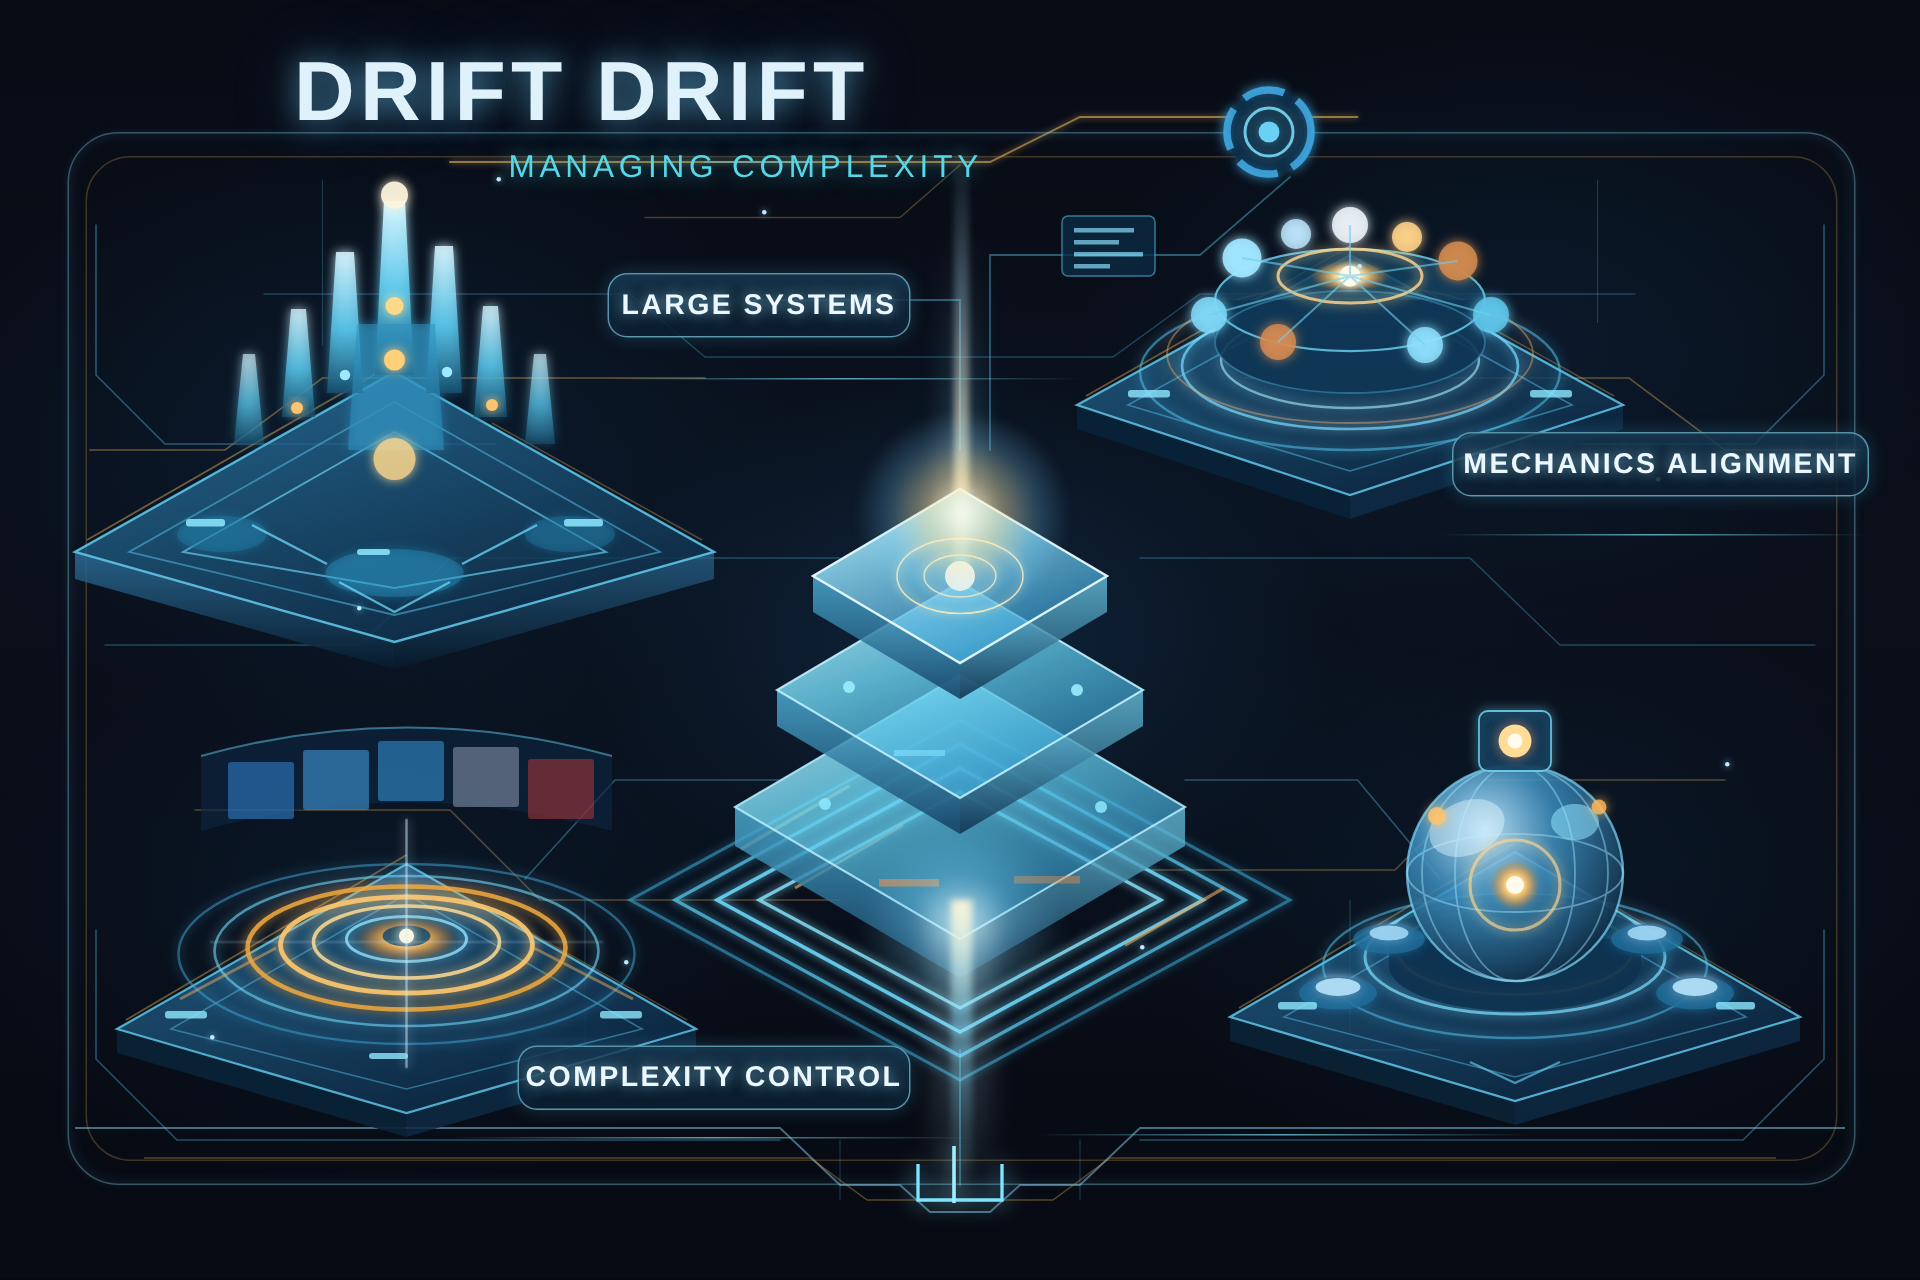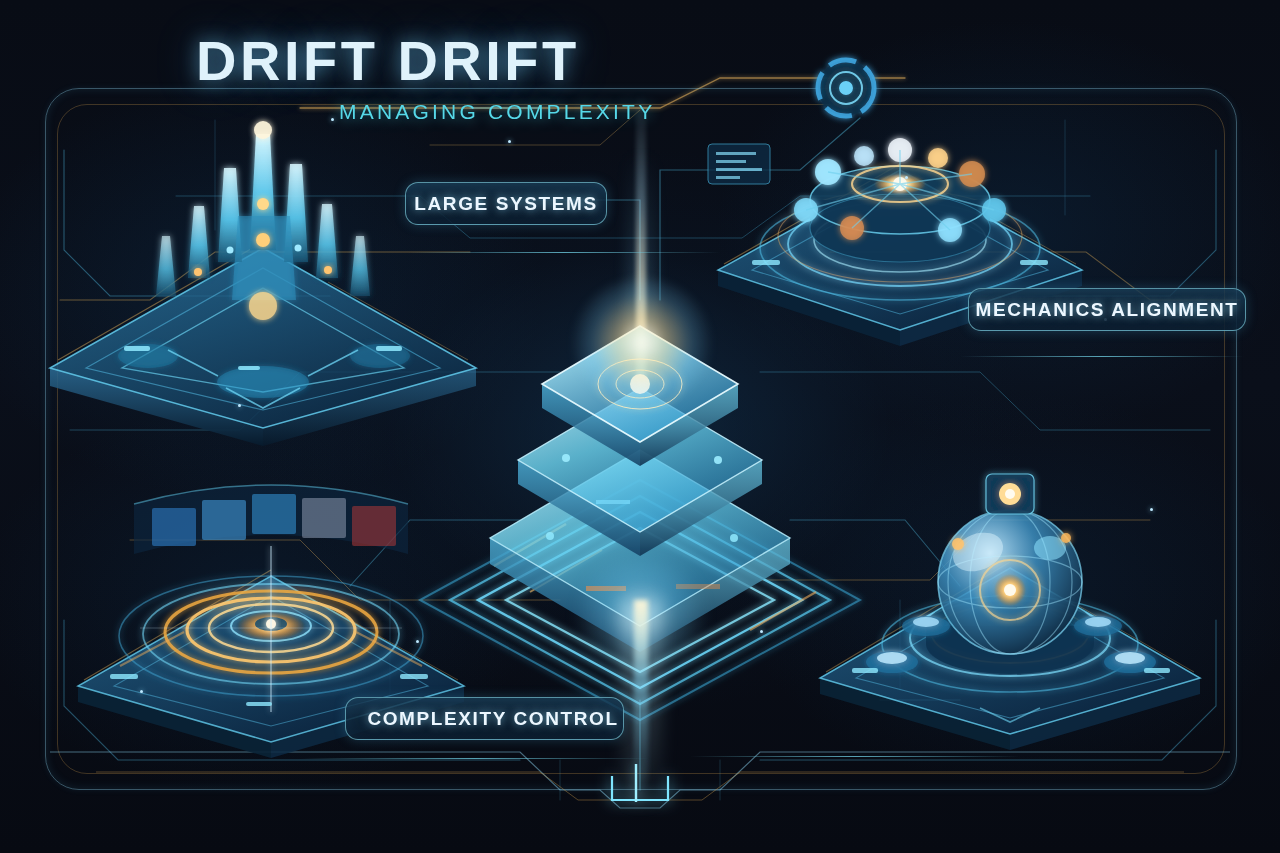--- a/index.html
+++ b/index.html
@@ -65,21 +65,21 @@
   .pill{position:absolute;display:flex;align-items:center;justify-content:center;
     border:1px solid rgba(118,196,214,.72);border-radius:13px;
     background:linear-gradient(180deg,rgba(25,56,80,.80) 0%,rgba(14,34,52,.88) 55%,rgba(10,24,40,.86) 100%);
     box-shadow:0 0 12px rgba(70,170,215,.26),0 0 20px rgba(40,120,170,.16) inset;
     color:#ecf7ff;font-size:19px;font-weight:bold;letter-spacing:1.6px;
     text-shadow:0 0 9px rgba(150,225,255,.75);white-space:nowrap;}
   .pill-underline{position:absolute;height:1px;background:linear-gradient(90deg,rgba(90,190,215,0),rgba(110,205,225,.78),rgba(90,190,215,0));}
 
   #pill-large{left:405px;top:182px;width:200px;height:41px;}
   #pill-mech{left:968px;top:288px;width:276px;height:41px;}
-  #pill-cplx{left:345px;top:697px;width:260px;height:41px;padding-left:17px;}
+  #pill-cplx{left:345px;top:697px;width:260px;height:41px;}
   #pill-level{left:695px;top:695px;width:260px;height:41px;}
 
   .spark{position:absolute;width:3px;height:3px;border-radius:50%;background:#bfe9ff;
      box-shadow:0 0 5px rgba(150,225,255,.9);}
 </style>
 </head>
 <body>
 
 <div id="stage">
 

